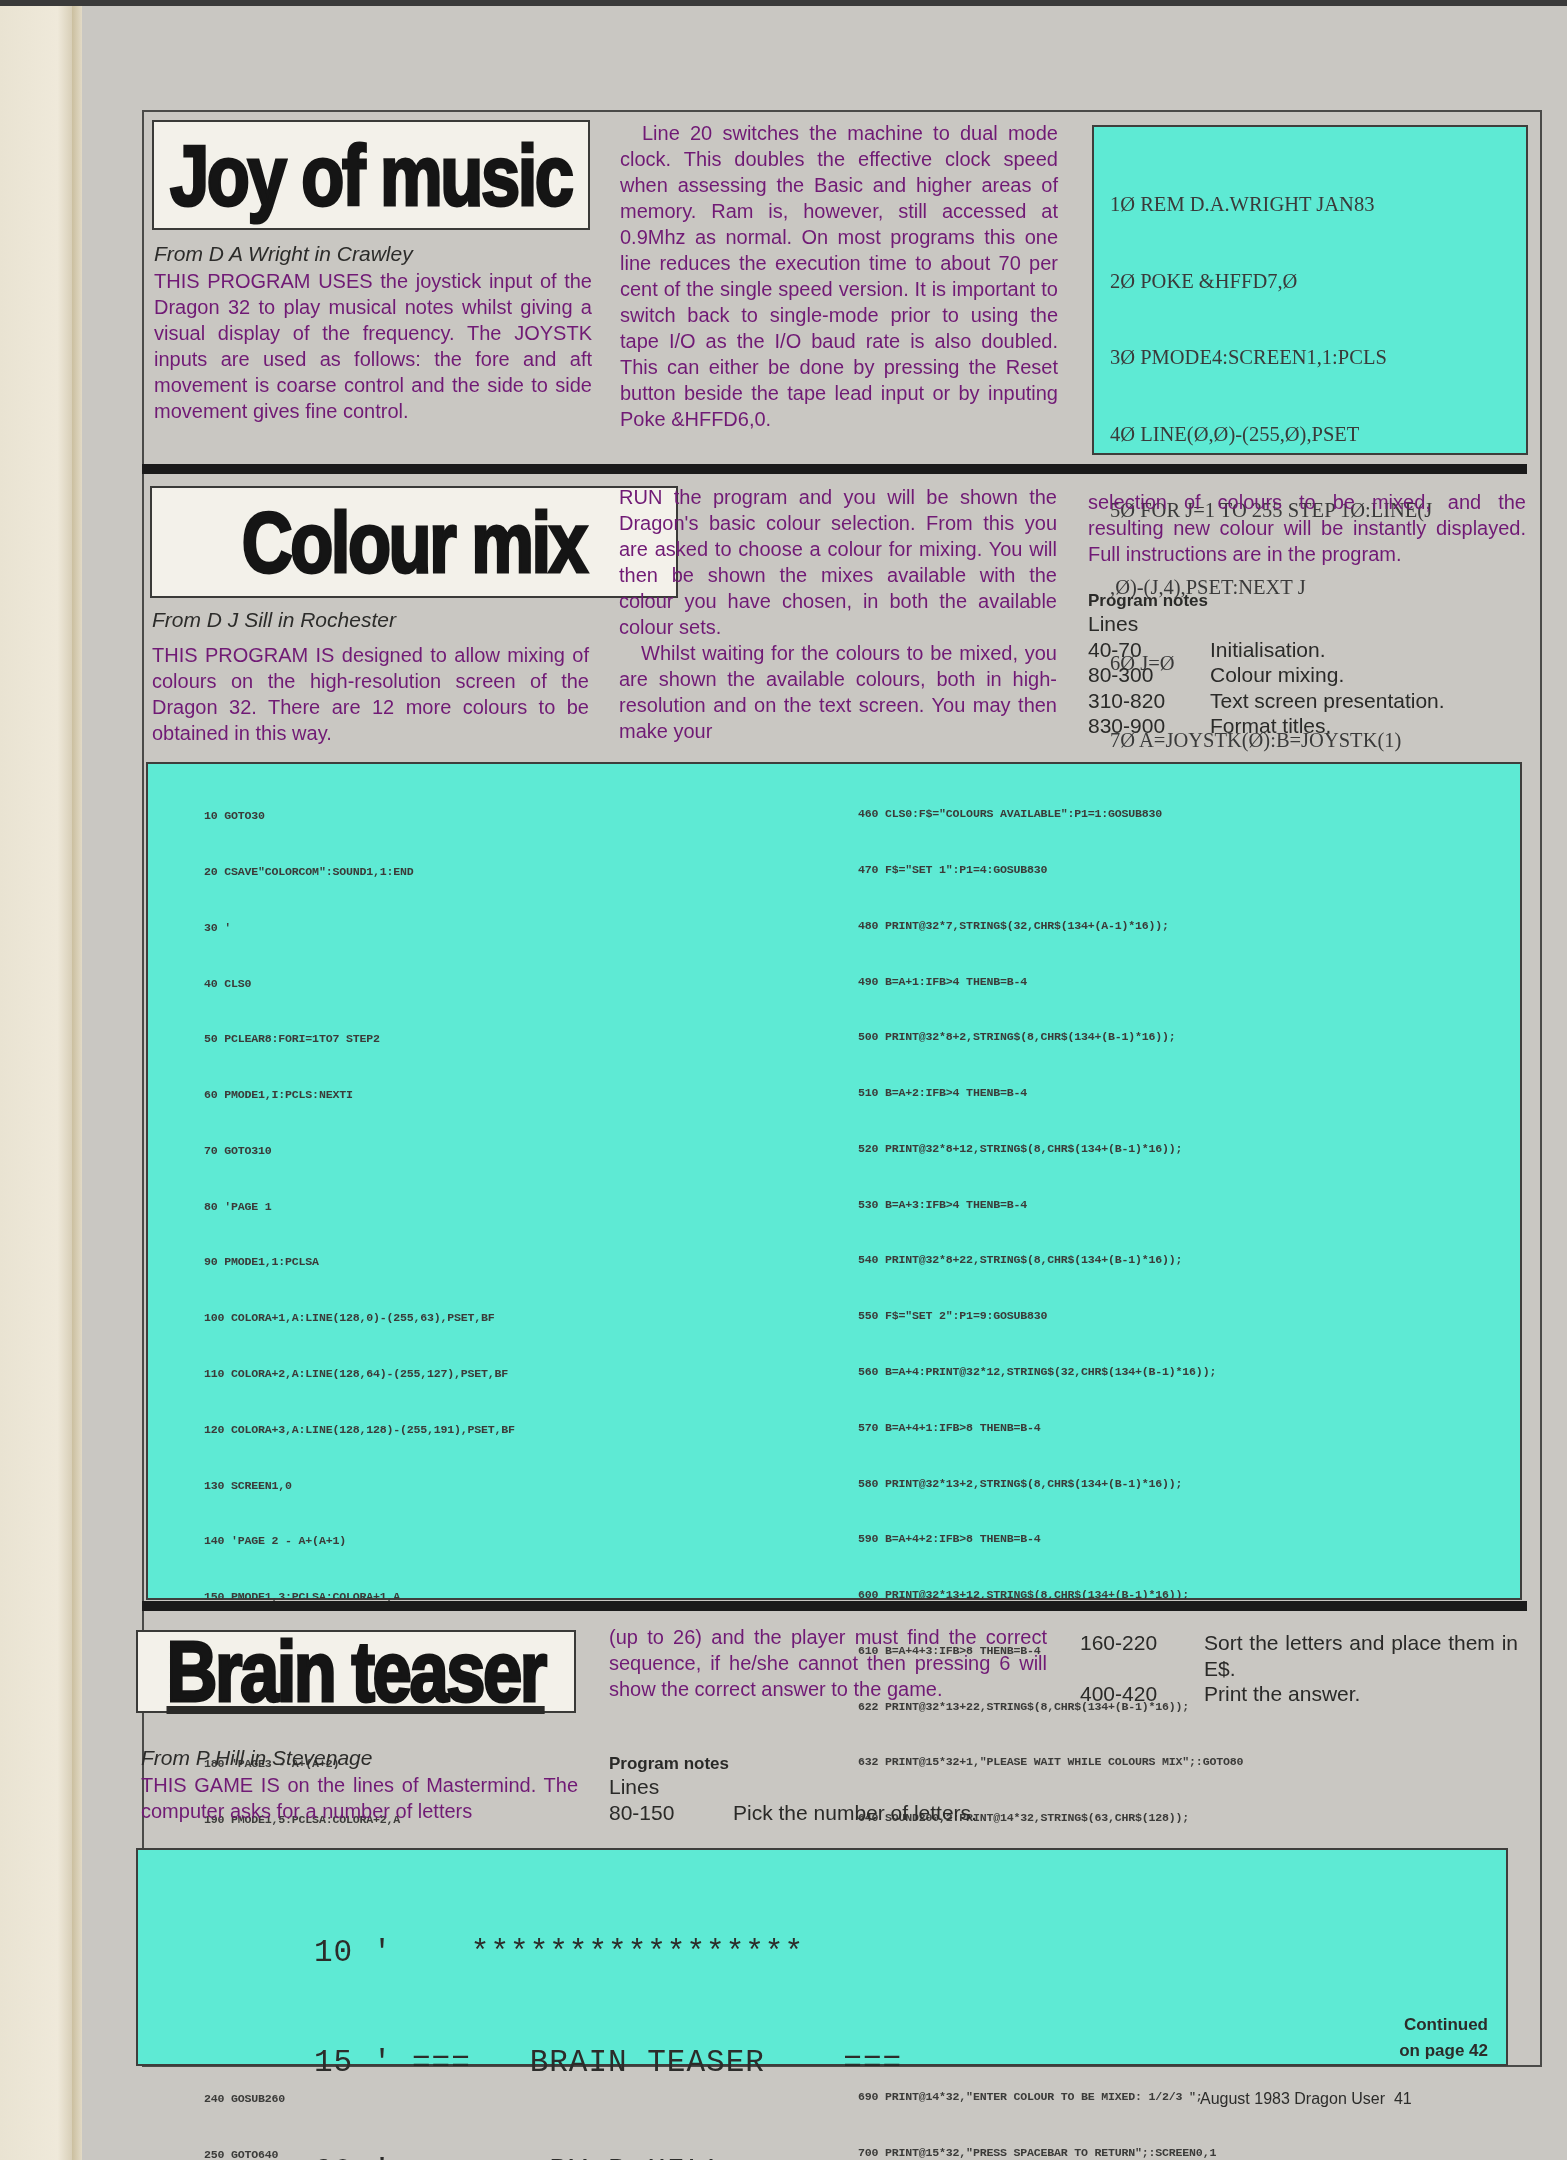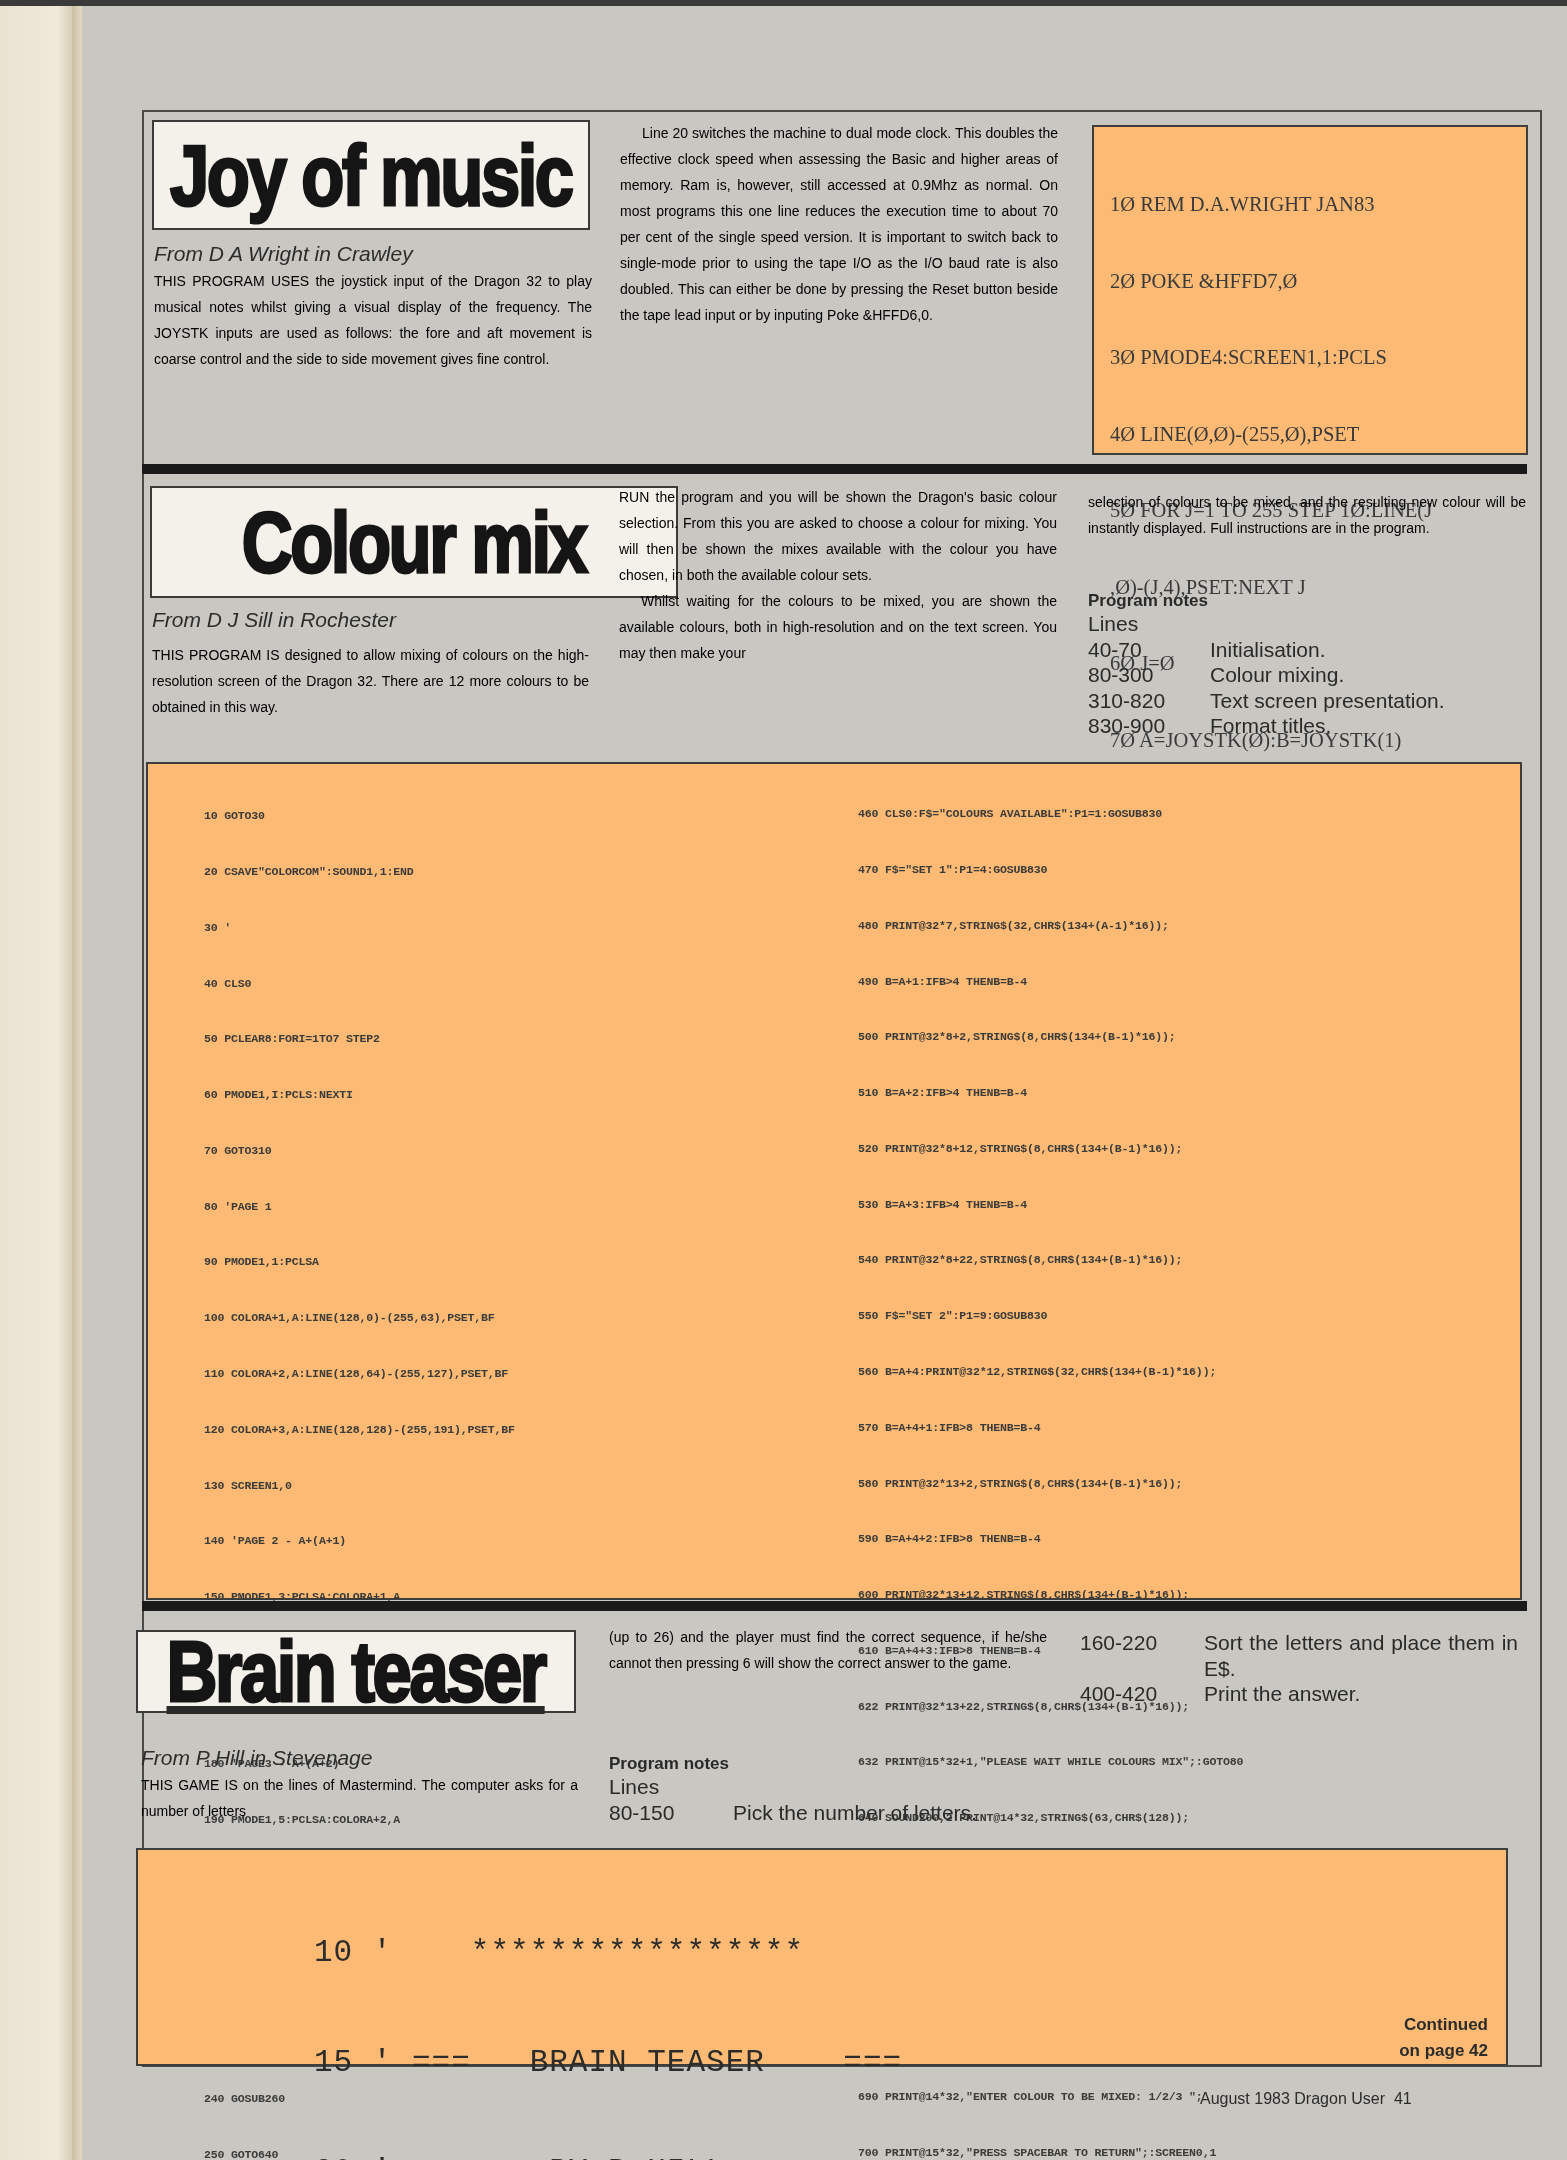--- a/index.html
+++ b/index.html
@@ -18,27 +18,27 @@
   .frame { position: absolute; left: 142px; top: 110px; width: 1400px; height: 1957px;
     border: 2px solid #4a4a48; box-sizing: border-box; }
 
   .title-box { position: absolute; background: #f3f1ea; border: 2px solid #3a3a38; box-sizing: border-box;
     display: flex; align-items: center; justify-content: center; }
   .title-text { font-family: "Liberation Sans", sans-serif; font-weight: 900; color: #151515;
     font-size: 86px; letter-spacing: -3px; transform: scaleX(0.82); transform-origin: center;
     -webkit-text-stroke: 3px #151515; white-space: nowrap; }
 
   .byline { position: absolute; font-style: italic; font-size: 21px; color: #2c2c2a; }
-  .body-text { position: absolute; font-size: 14px; line-height: 26px; text-align: justify; color: #000000; }
+  .body-text { position: absolute; font-size: 20px; line-height: 26px; text-align: justify; color: #701a75; }
   .body-text p { margin: 0; }
   .body-text p.indent { text-indent: 22px; }
 
   .sep-bar { position: absolute; left: 142px; width: 1385px; height: 10px; background: #1a1a1a; }
 
-  .listing-box { position: absolute; background: #fdba74; border: 2px solid #3e3e3c; box-sizing: border-box; }
+  .listing-box { position: absolute; background: #5eead4; border: 2px solid #3e3e3c; box-sizing: border-box; }
   .listing-typewriter { font-family: "Liberation Serif", serif; font-size: 20.5px; line-height: 25.5px; color: #3a3a3a;
     padding: 14px 16px; white-space: pre; }
   .listing-dot { font-family: "Liberation Mono", monospace; font-size: 11.6px; line-height: 18.6px; color: #3b3b39;
     white-space: pre; font-weight: bold; letter-spacing: -0.2px; }
   .listing-big { font-family: "Liberation Mono", monospace; font-size: 31px; line-height: 36.5px; color: #2c2c2a;
     white-space: pre; letter-spacing: 1px; }
 
   .notes-head { font-weight: bold; font-size: 17px; }
   .notes-row { display: flex; font-size: 21px; line-height: 25.5px; }
   .notes-row .ln { flex: 0 0 auto; }

